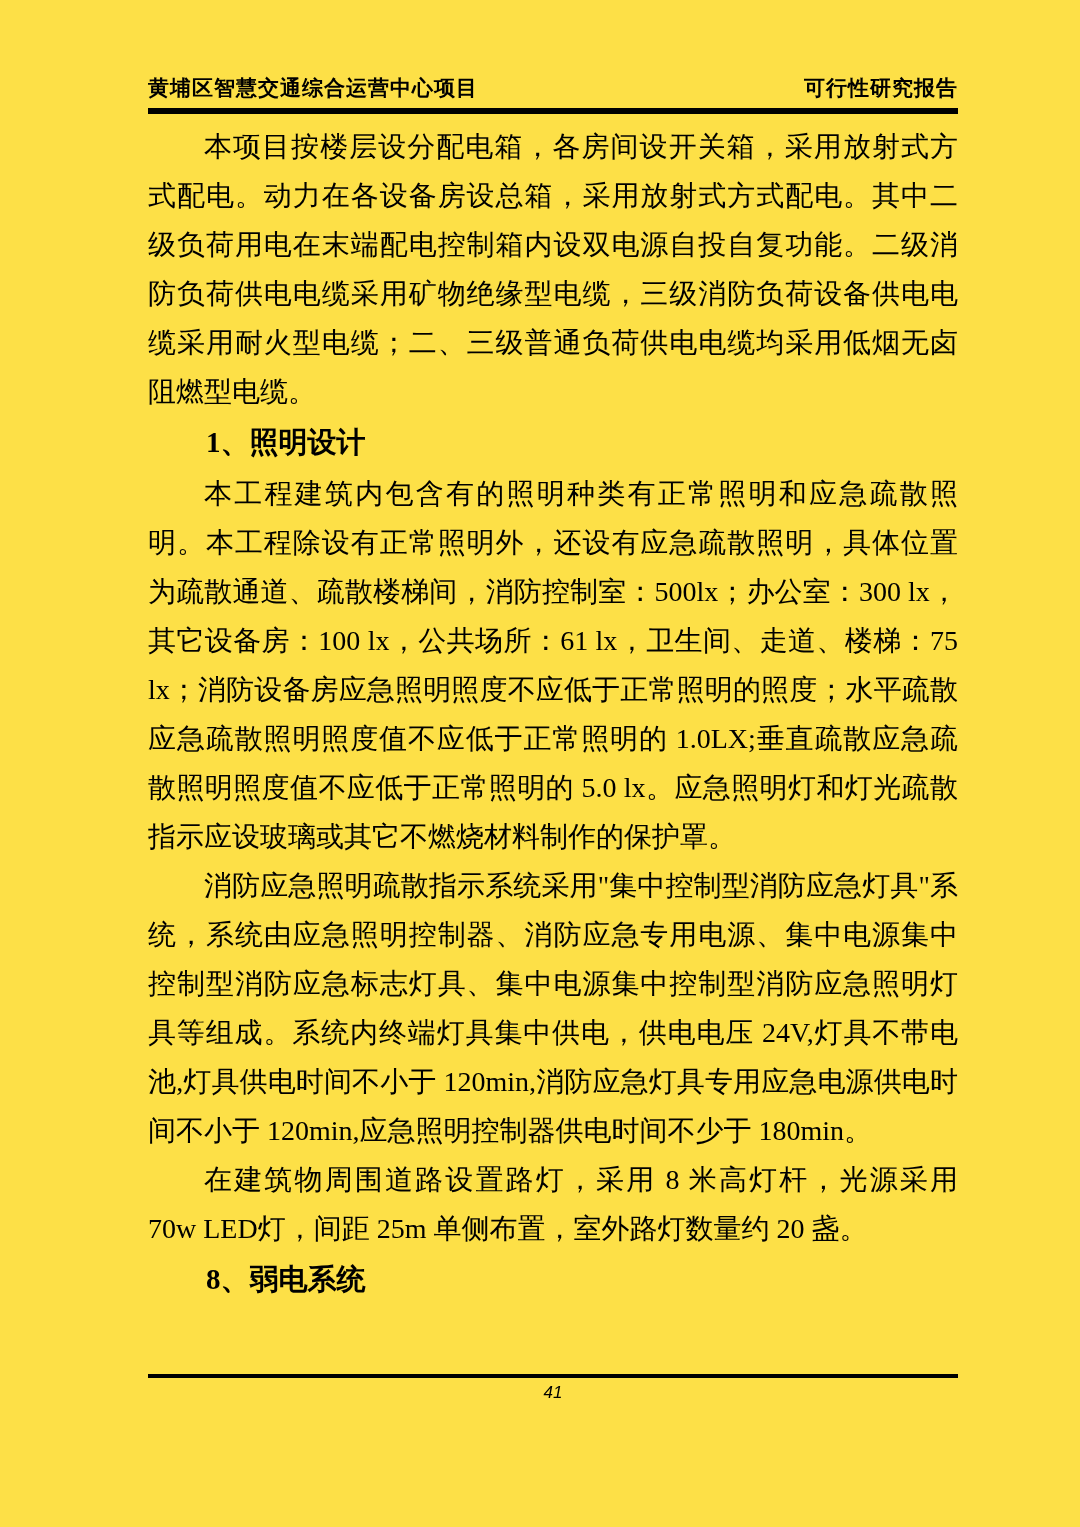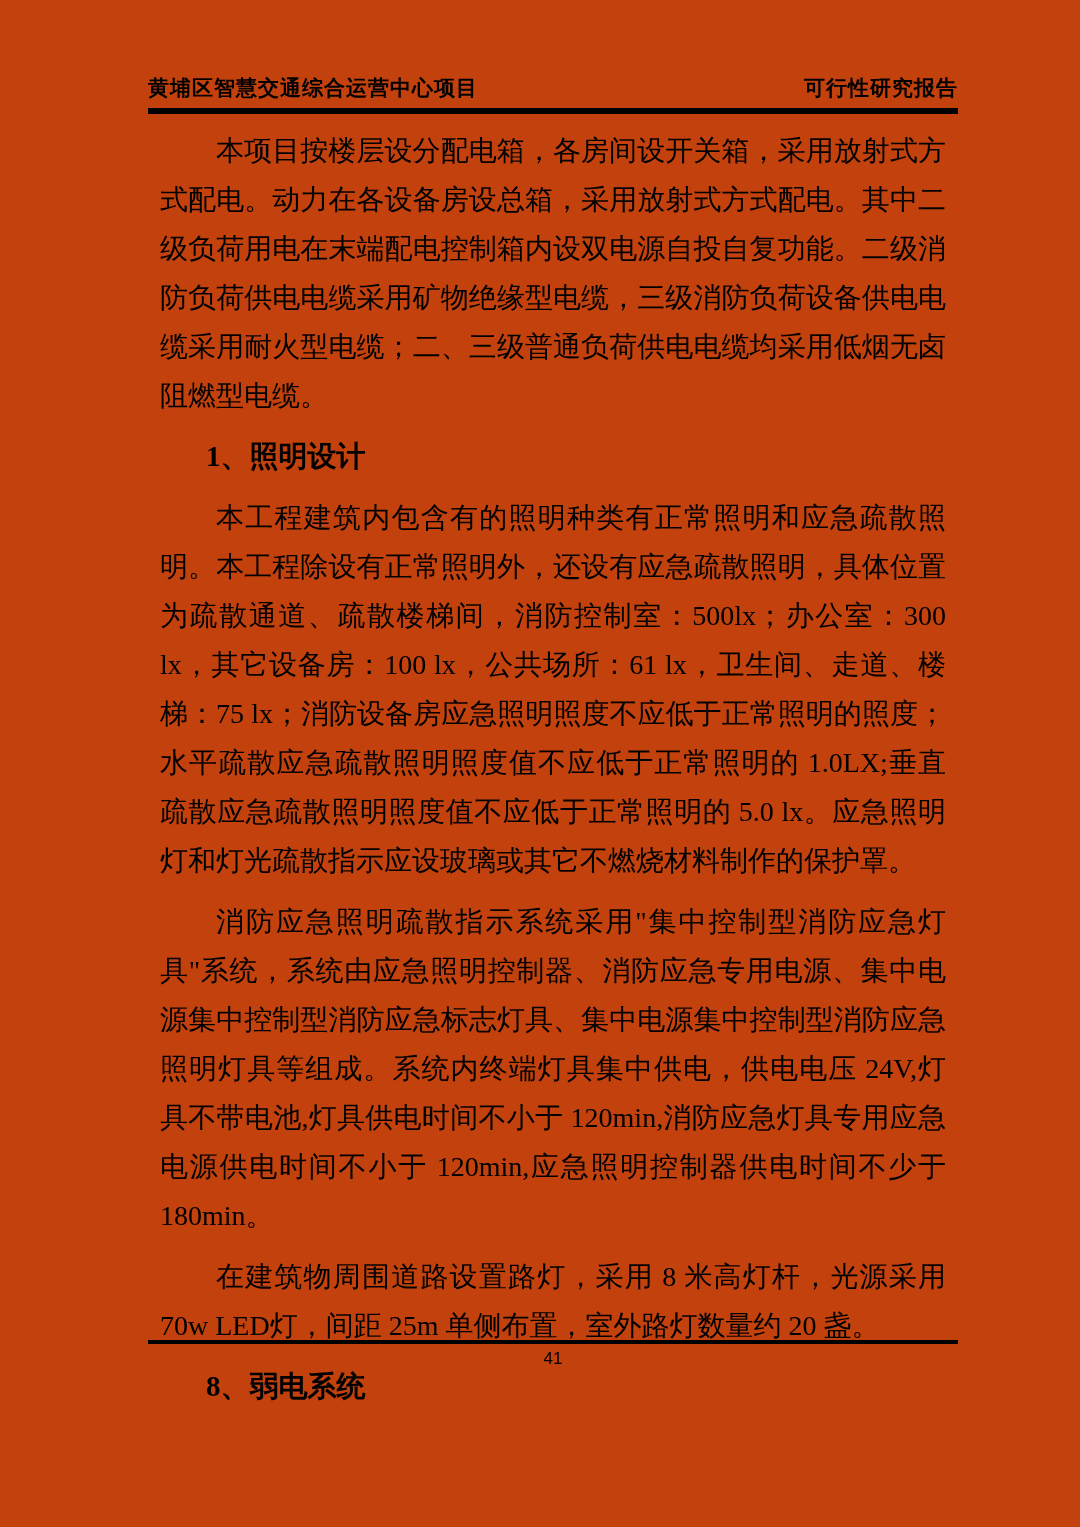--- a/index.html
+++ b/index.html
@@ -11,21 +11,21 @@
     width: 1080px;
     height: 1527px;
     position: relative;
     font-family: "Liberation Serif", "DejaVu Serif", serif;
     color: #000000;
     overflow: hidden;
   }
   .page {
     position: absolute;
     inset: 0;
-    background: #c2410c;
+    background: #fde047;
   }
   .doc-header {
     margin-left: 148px;
     width: 810px;
     display: flex;
     justify-content: space-between;
     align-items: flex-end;
     padding-top: 74px;
     padding-bottom: 6px;
     border-bottom: 6px solid #000000;
@@ -42,28 +42,29 @@
     text-align: justify;
   }
   .sec-heading {
     margin: 2px 0;
     font-size: 29px;
     font-weight: bold;
     line-height: 49px;
     text-indent: 2em;
   }
   .para {
-    margin: 12px;
+    margin: 0;
     text-indent: 2em;
   }
   .doc-footer {
     position: absolute;
     left: 148px;
-    top: 1340px;
+    top: 1374px;
     width: 810px;
+    font-style: italic;
   }
   .footer-rule {
     height: 4px;
     background: #000000;
   }
   .page-number {
     text-align: center;
     font-size: 17px;
     padding-top: 5px;
     font-family: "Liberation Sans", "DejaVu Sans", sans-serif;

